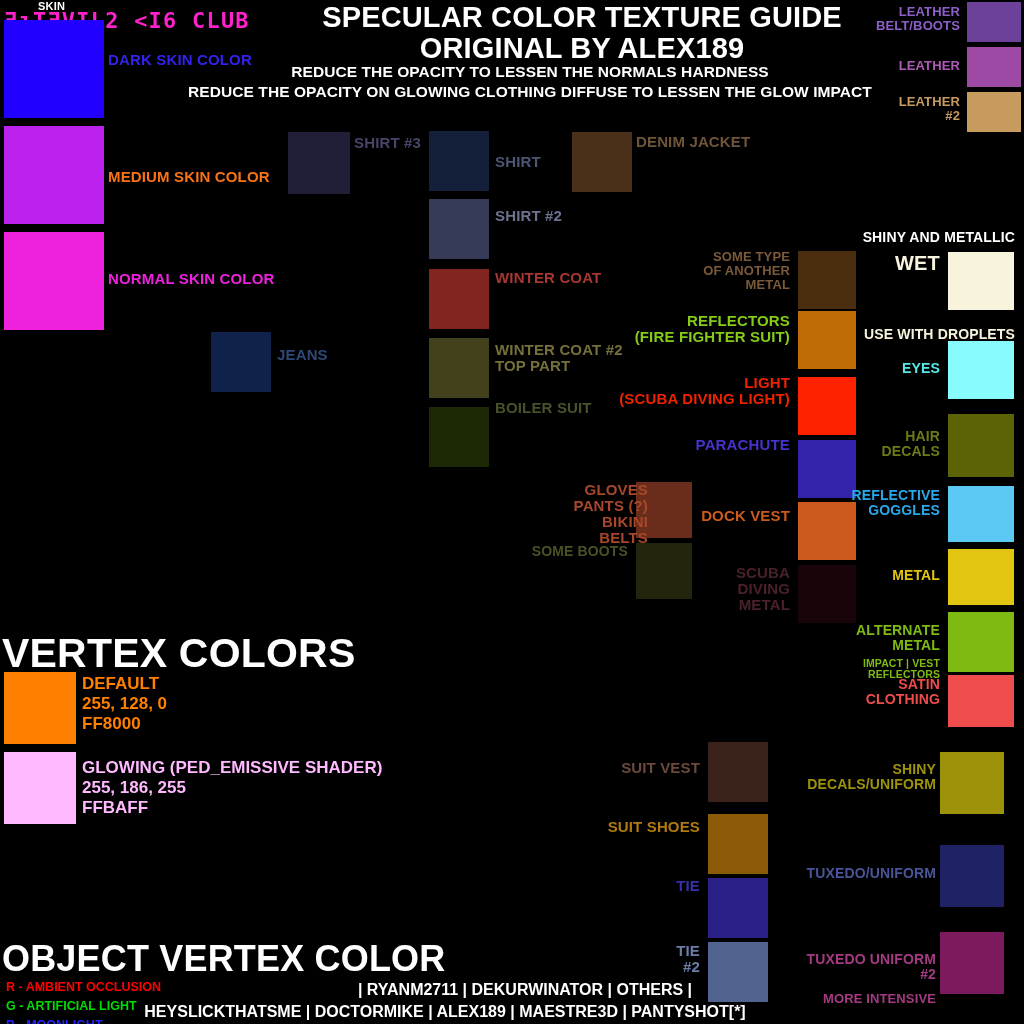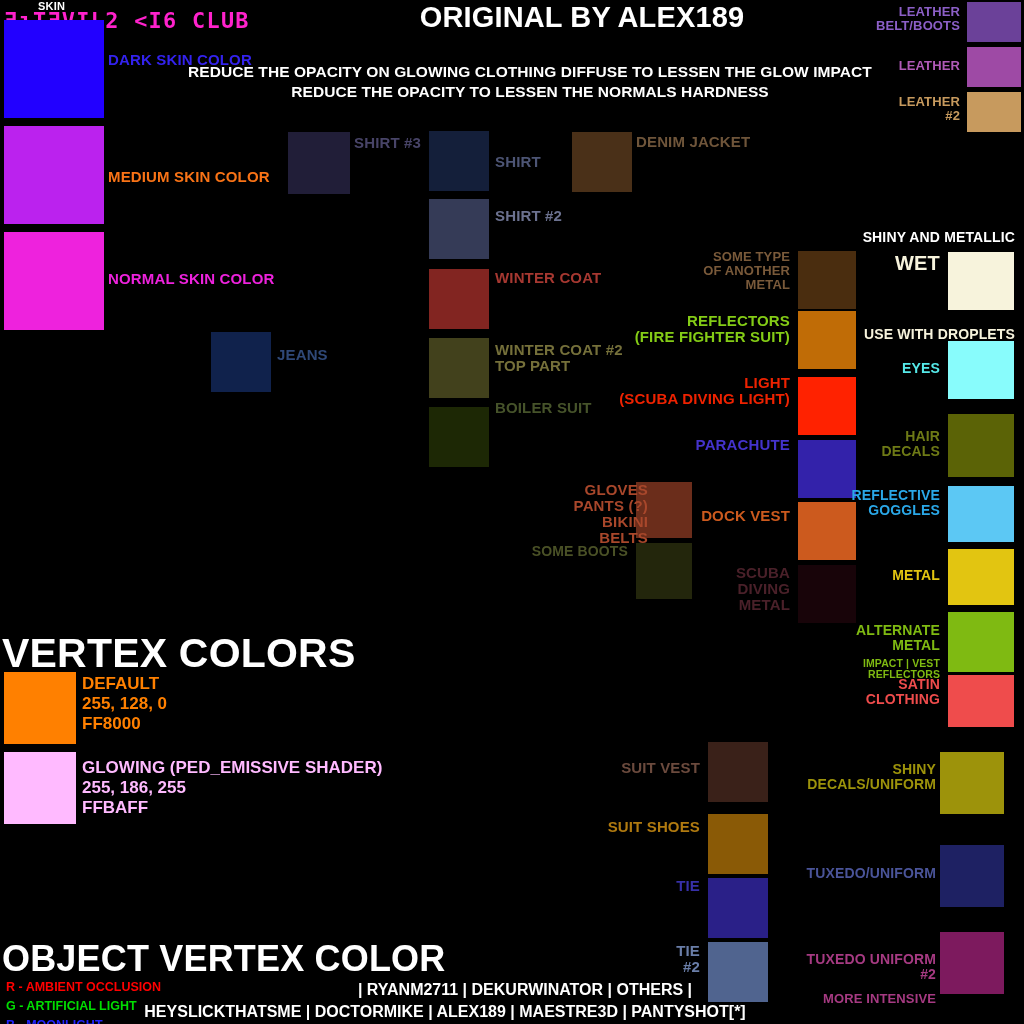--- a/index.html
+++ b/index.html
@@ -47,25 +47,26 @@
   .rgb{position:absolute;font-size:12.5px;font-weight:bold;line-height:1.5;}
   .credits{position:absolute;font-size:16px;font-weight:bold;line-height:1.35;}
 </style>
 </head>
 <body>
 
 <div id="skin-word">SKIN</div>
 <div id="logo">ƎıTƎVIL2 &lt;I6 CLUB</div>
 
 <div id="title-main">
+  <div>SPECULAR COLOR TEXTURE GUIDE</div>
   <div>ORIGINAL BY ALEX189</div>
 </div>
 <div id="title-sub">
+  <div>REDUCE THE OPACITY TO LESSEN THE NORMALS HARDNESS</div>
   <div>REDUCE THE OPACITY ON GLOWING CLOTHING DIFFUSE TO LESSEN THE GLOW IMPACT</div>
-  <div>REDUCE THE OPACITY TO LESSEN THE NORMALS HARDNESS</div>
 </div>
 
 <div id="swatch-host">
     <div class="sw" style="left: 4px; top: 20px; width: 100px; height: 98px; background: rgb(34, 0, 255);"></div>
     <div class="lbl l" style="left: 108px; top: 52px; font-size: 15px; color: rgb(51, 34, 238);">DARK SKIN COLOR</div>
     <div class="sw" style="left: 4px; top: 126px; width: 100px; height: 98px; background: rgb(187, 34, 238);"></div>
     <div class="lbl l" style="left: 108px; top: 169px; font-size: 15px; color: #f97316;">MEDIUM SKIN COLOR</div>
     <div class="sw" style="left: 4px; top: 232px; width: 100px; height: 98px; background: rgb(238, 34, 221);"></div>
     <div class="lbl l" style="left: 108px; top: 271px; font-size: 15px; color: rgb(238, 34, 221);">NORMAL SKIN COLOR</div>
     <div class="sw" style="left: 288px; top: 132px; width: 62px; height: 62px; background: rgb(33, 30, 56);"></div>

